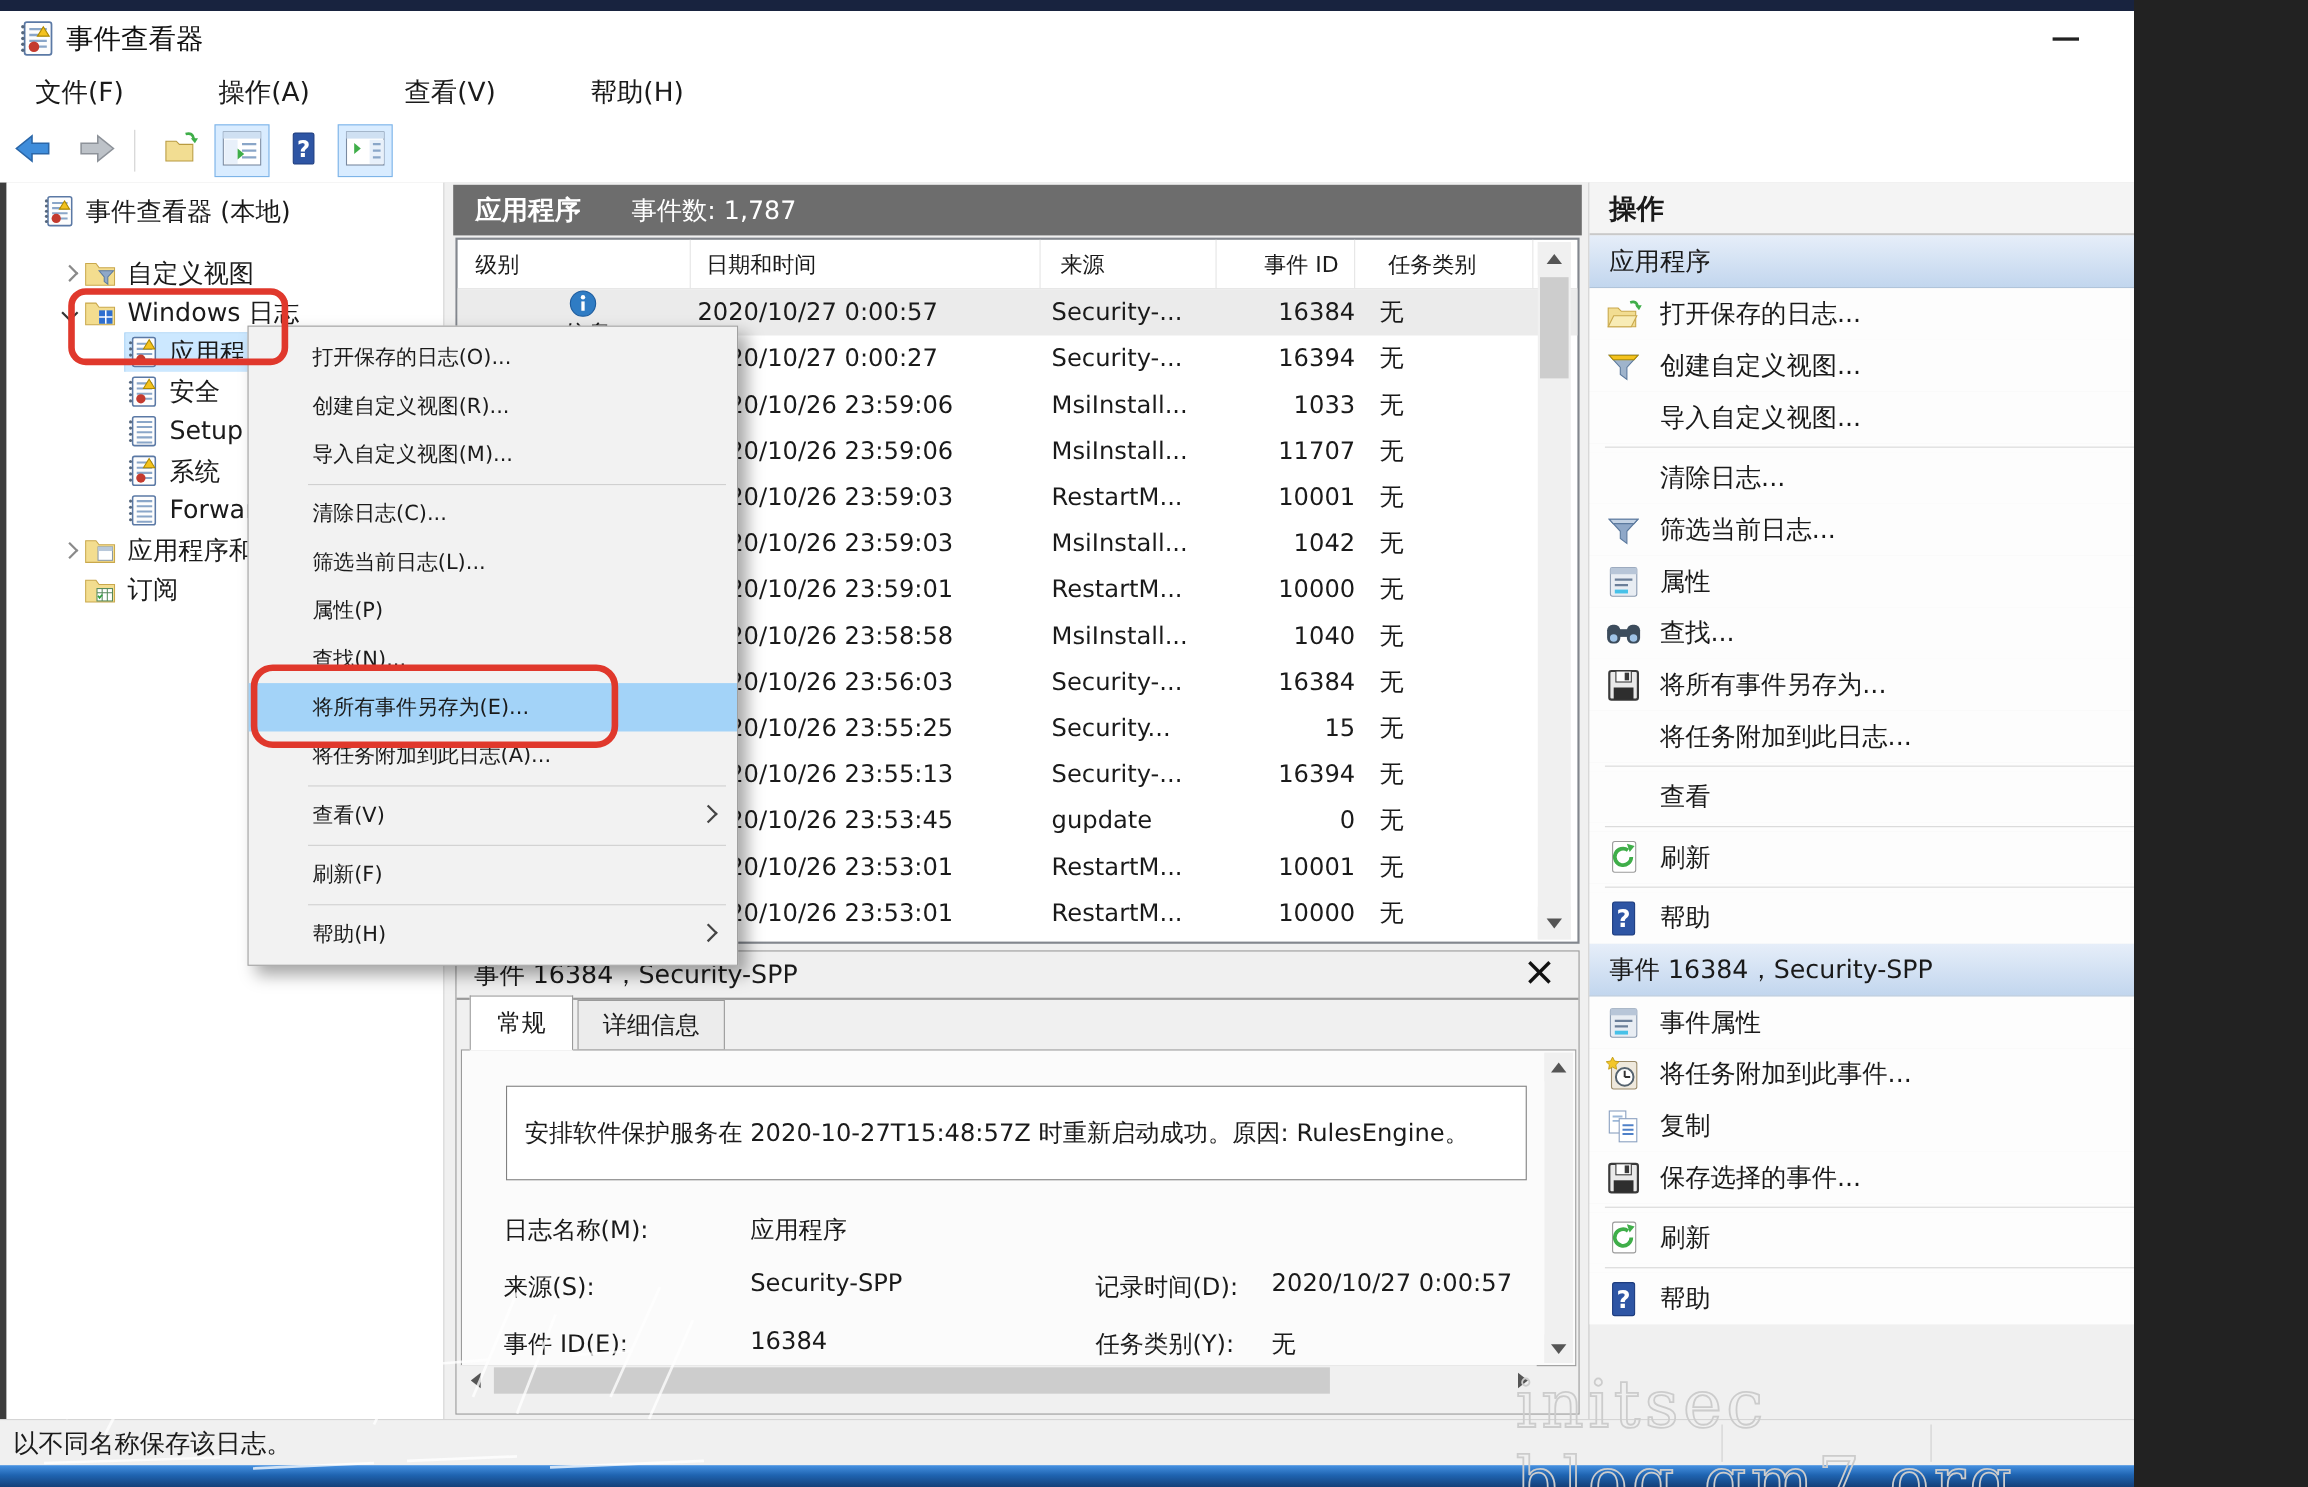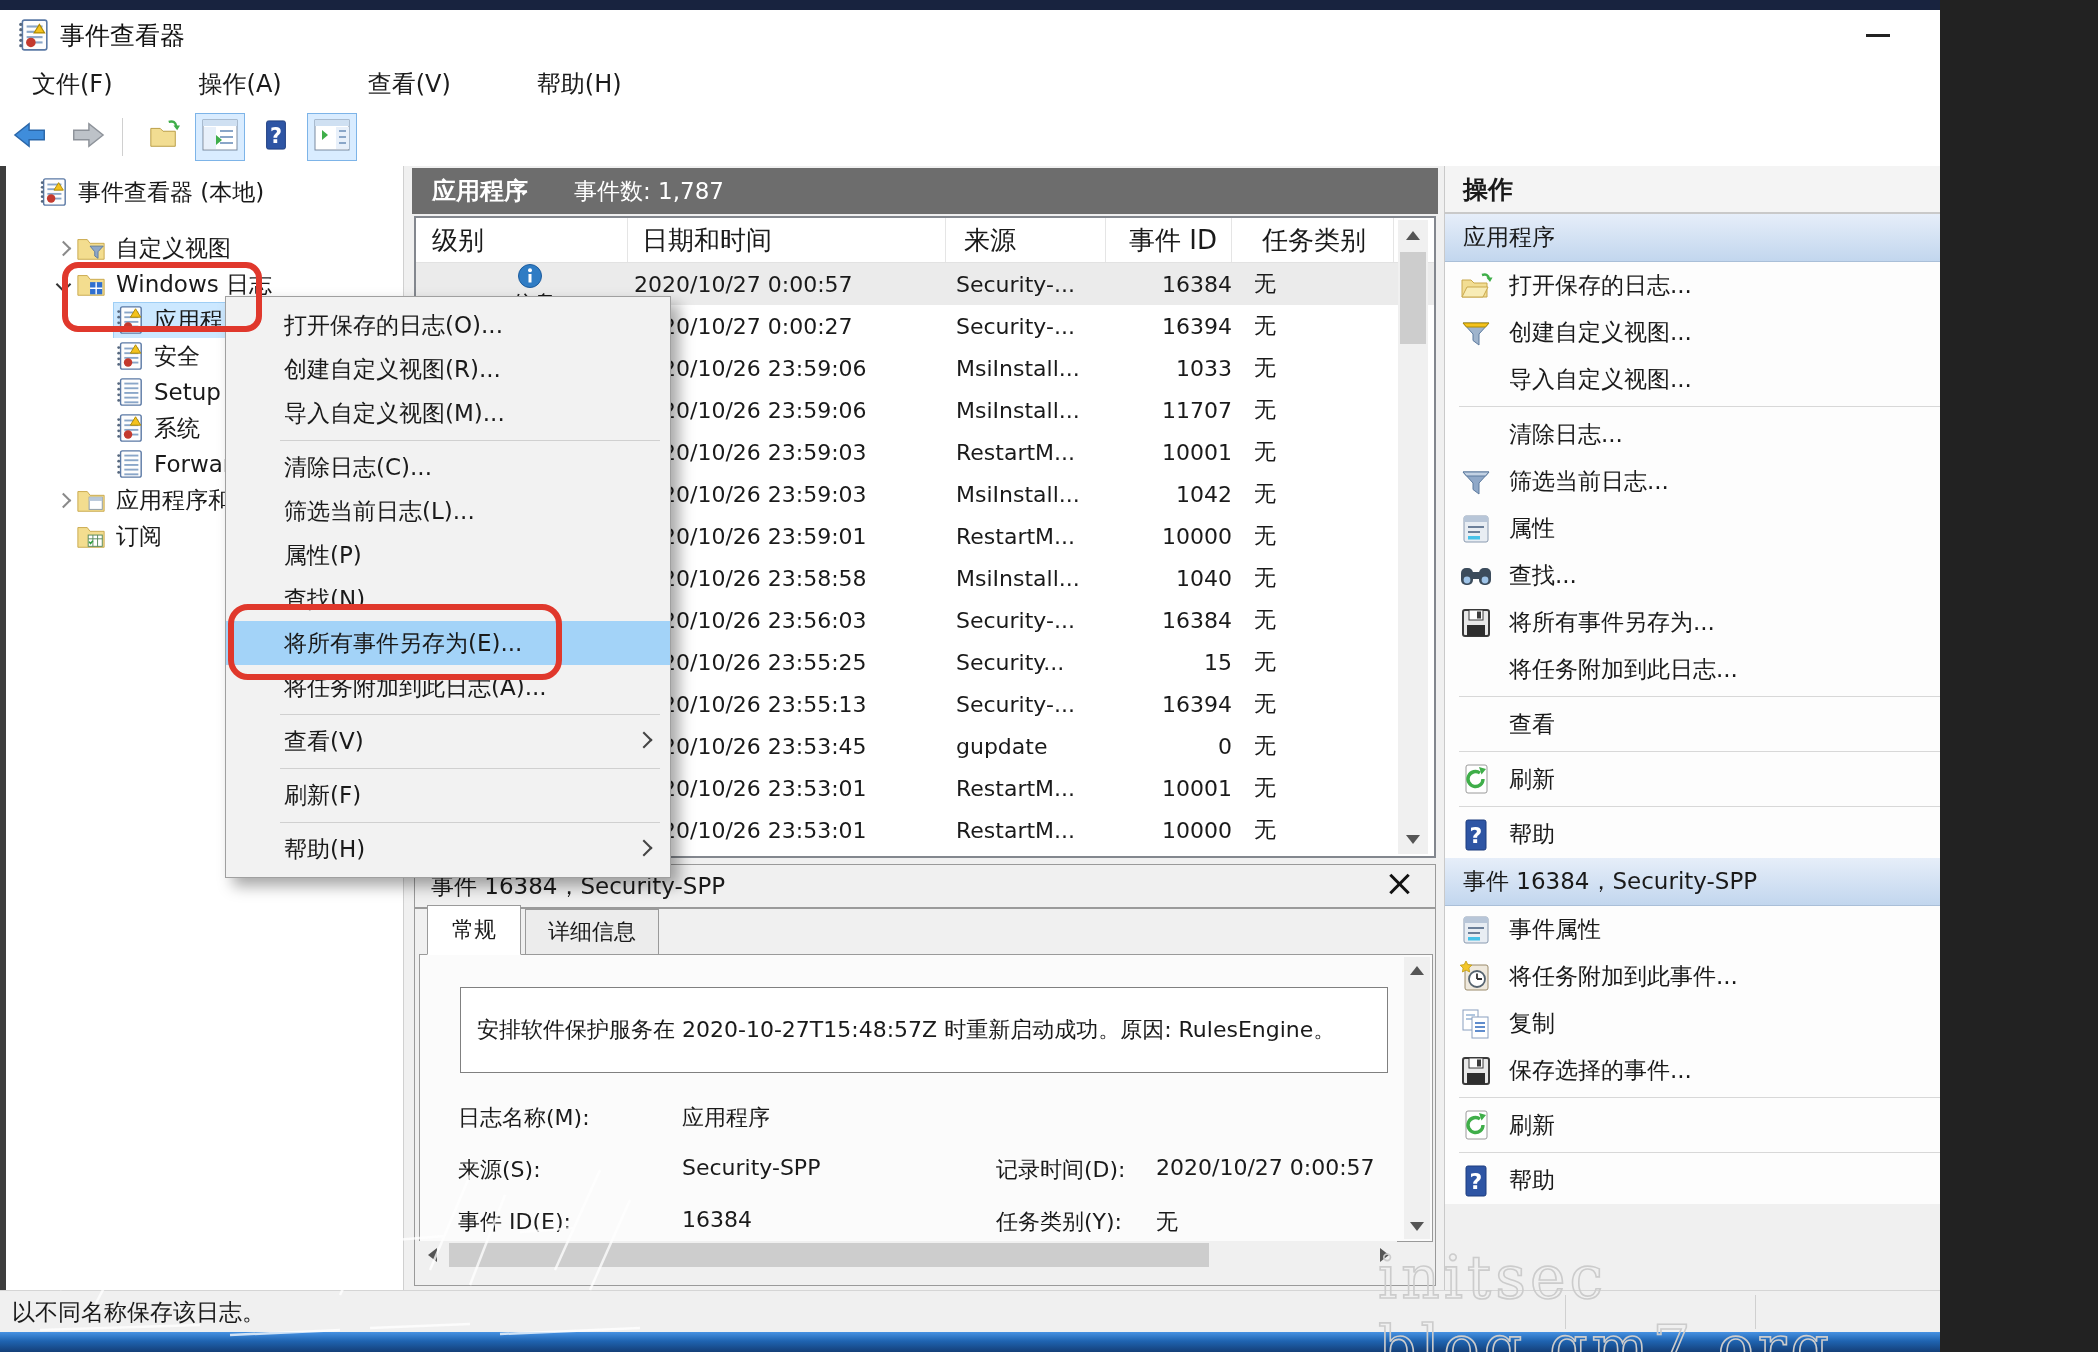--- a/index.html
+++ b/index.html
@@ -38,21 +38,21 @@
   .tree-icon svg{width:30px;height:30px;}
   .tree-label{font-size:23px;padding:2px 8px 2px 2px;}
   .tree-row.selected .tree-sel{background:#cce8ff;outline:1px solid #9ecef5;}
   .tree-sel{display:flex;align-items:center;}
   
   .log-header{position:absolute;left:412px;top:168px;width:1026px;height:46px;background:#6d6d6d;color:#fff;display:flex;align-items:center;}
   .log-header .ttl{font-weight:bold;font-size:24px;margin-left:20px;}
   .log-header .cnt{font-size:23px;margin-left:46px;}
   .events-table{position:absolute;left:414px;top:216px;width:1022px;height:642px;background:#fff;border:2px solid #83878e;box-sizing:border-box;}
   .ev-header{position:relative;height:44px;border-bottom:1px solid #e2e2e2;}
-  .ev-header .hcell{position:absolute;top:0;height:44px;display:flex;align-items:center;font-size:26px;border-right:1px solid #e5e5e5;box-sizing:border-box;}
+  .ev-header .hcell{position:absolute;top:0;height:44px;display:flex;align-items:center;font-size:20px;border-right:1px solid #e5e5e5;box-sizing:border-box;}
   .ev-rows{position:relative;}
   .ev-row{position:relative;height:42px;font-size:22px;}
   .ev-row.selected{background:#ebebeb;}
   .ev-cell{position:absolute;top:0;height:42px;display:flex;align-items:center;white-space:nowrap;overflow:hidden;}
   .c-level{left:20px;width:196px;flex-direction:column;}
   .c-date{left:218px;width:312px;}
   .c-source{left:540px;width:150px;}
   .c-id{left:656px;width:160px;justify-content:flex-end;}
   .c-cat{left:838px;width:140px;}
   .lvl-icon{width:26px;height:26px;margin-right:8px;}
@@ -97,21 +97,21 @@
   .act-sep::after{content:"";position:absolute;left:14px;right:14px;top:3px;height:1px;background:#d8d8d8;}
   
   .statusbar{position:absolute;left:0;top:1290px;width:2098px;height:42px;background:#f0f0f0;border-top:1px solid #d5d5d5;display:flex;align-items:center;}
   .status-text{font-size:23px;margin-left:12px;}
   .status-div{position:absolute;top:4px;height:34px;width:1px;background:#d0d0d0;}
   .taskbar-strip{position:absolute;left:0;top:1332px;width:2098px;height:20px;
      background:linear-gradient(180deg,#4792e2 0%,#1f64b1 45%,#143f78 100%);}
   
   .ctx-menu{position:absolute;left:225px;top:296px;width:444px;background:#f2f2f2;border:1px solid #a0a0a0;
      box-shadow:8px 8px 14px rgba(0,0,0,0.35);padding:6px 0;z-index:40;}
-  .ctx-item{height:44px;display:flex;align-items:center;position:relative;font-size:23px;}
+  .ctx-item{height:44px;display:flex;align-items:center;position:relative;font-size:19px;}
   .ctx-item .lbl{margin-left:58px;white-space:nowrap;}
   .ctx-item.hl{background:#a3d3f8;}
   .ctx-sep{height:10px;position:relative;}
   .ctx-sep::after{content:"";position:absolute;left:54px;right:10px;top:5px;height:1px;background:#d0d0d0;}
   .ctx-sub{position:absolute;right:20px;top:15px;width:10px;height:10px;border-right:2px solid #444;border-top:2px solid #444;transform:rotate(45deg);}
   
   .red-box{position:absolute;border:6px solid #e0382c;border-radius:16px;z-index:60;pointer-events:none;}
   .red-box-tree{left:62px;top:262px;width:188px;height:58px;}
   .red-box-menu{left:228px;top:604px;width:322px;height:64px;border-radius:20px;}
   .wm-text{position:absolute;left:1378px;top:1242px;z-index:70;pointer-events:none;

